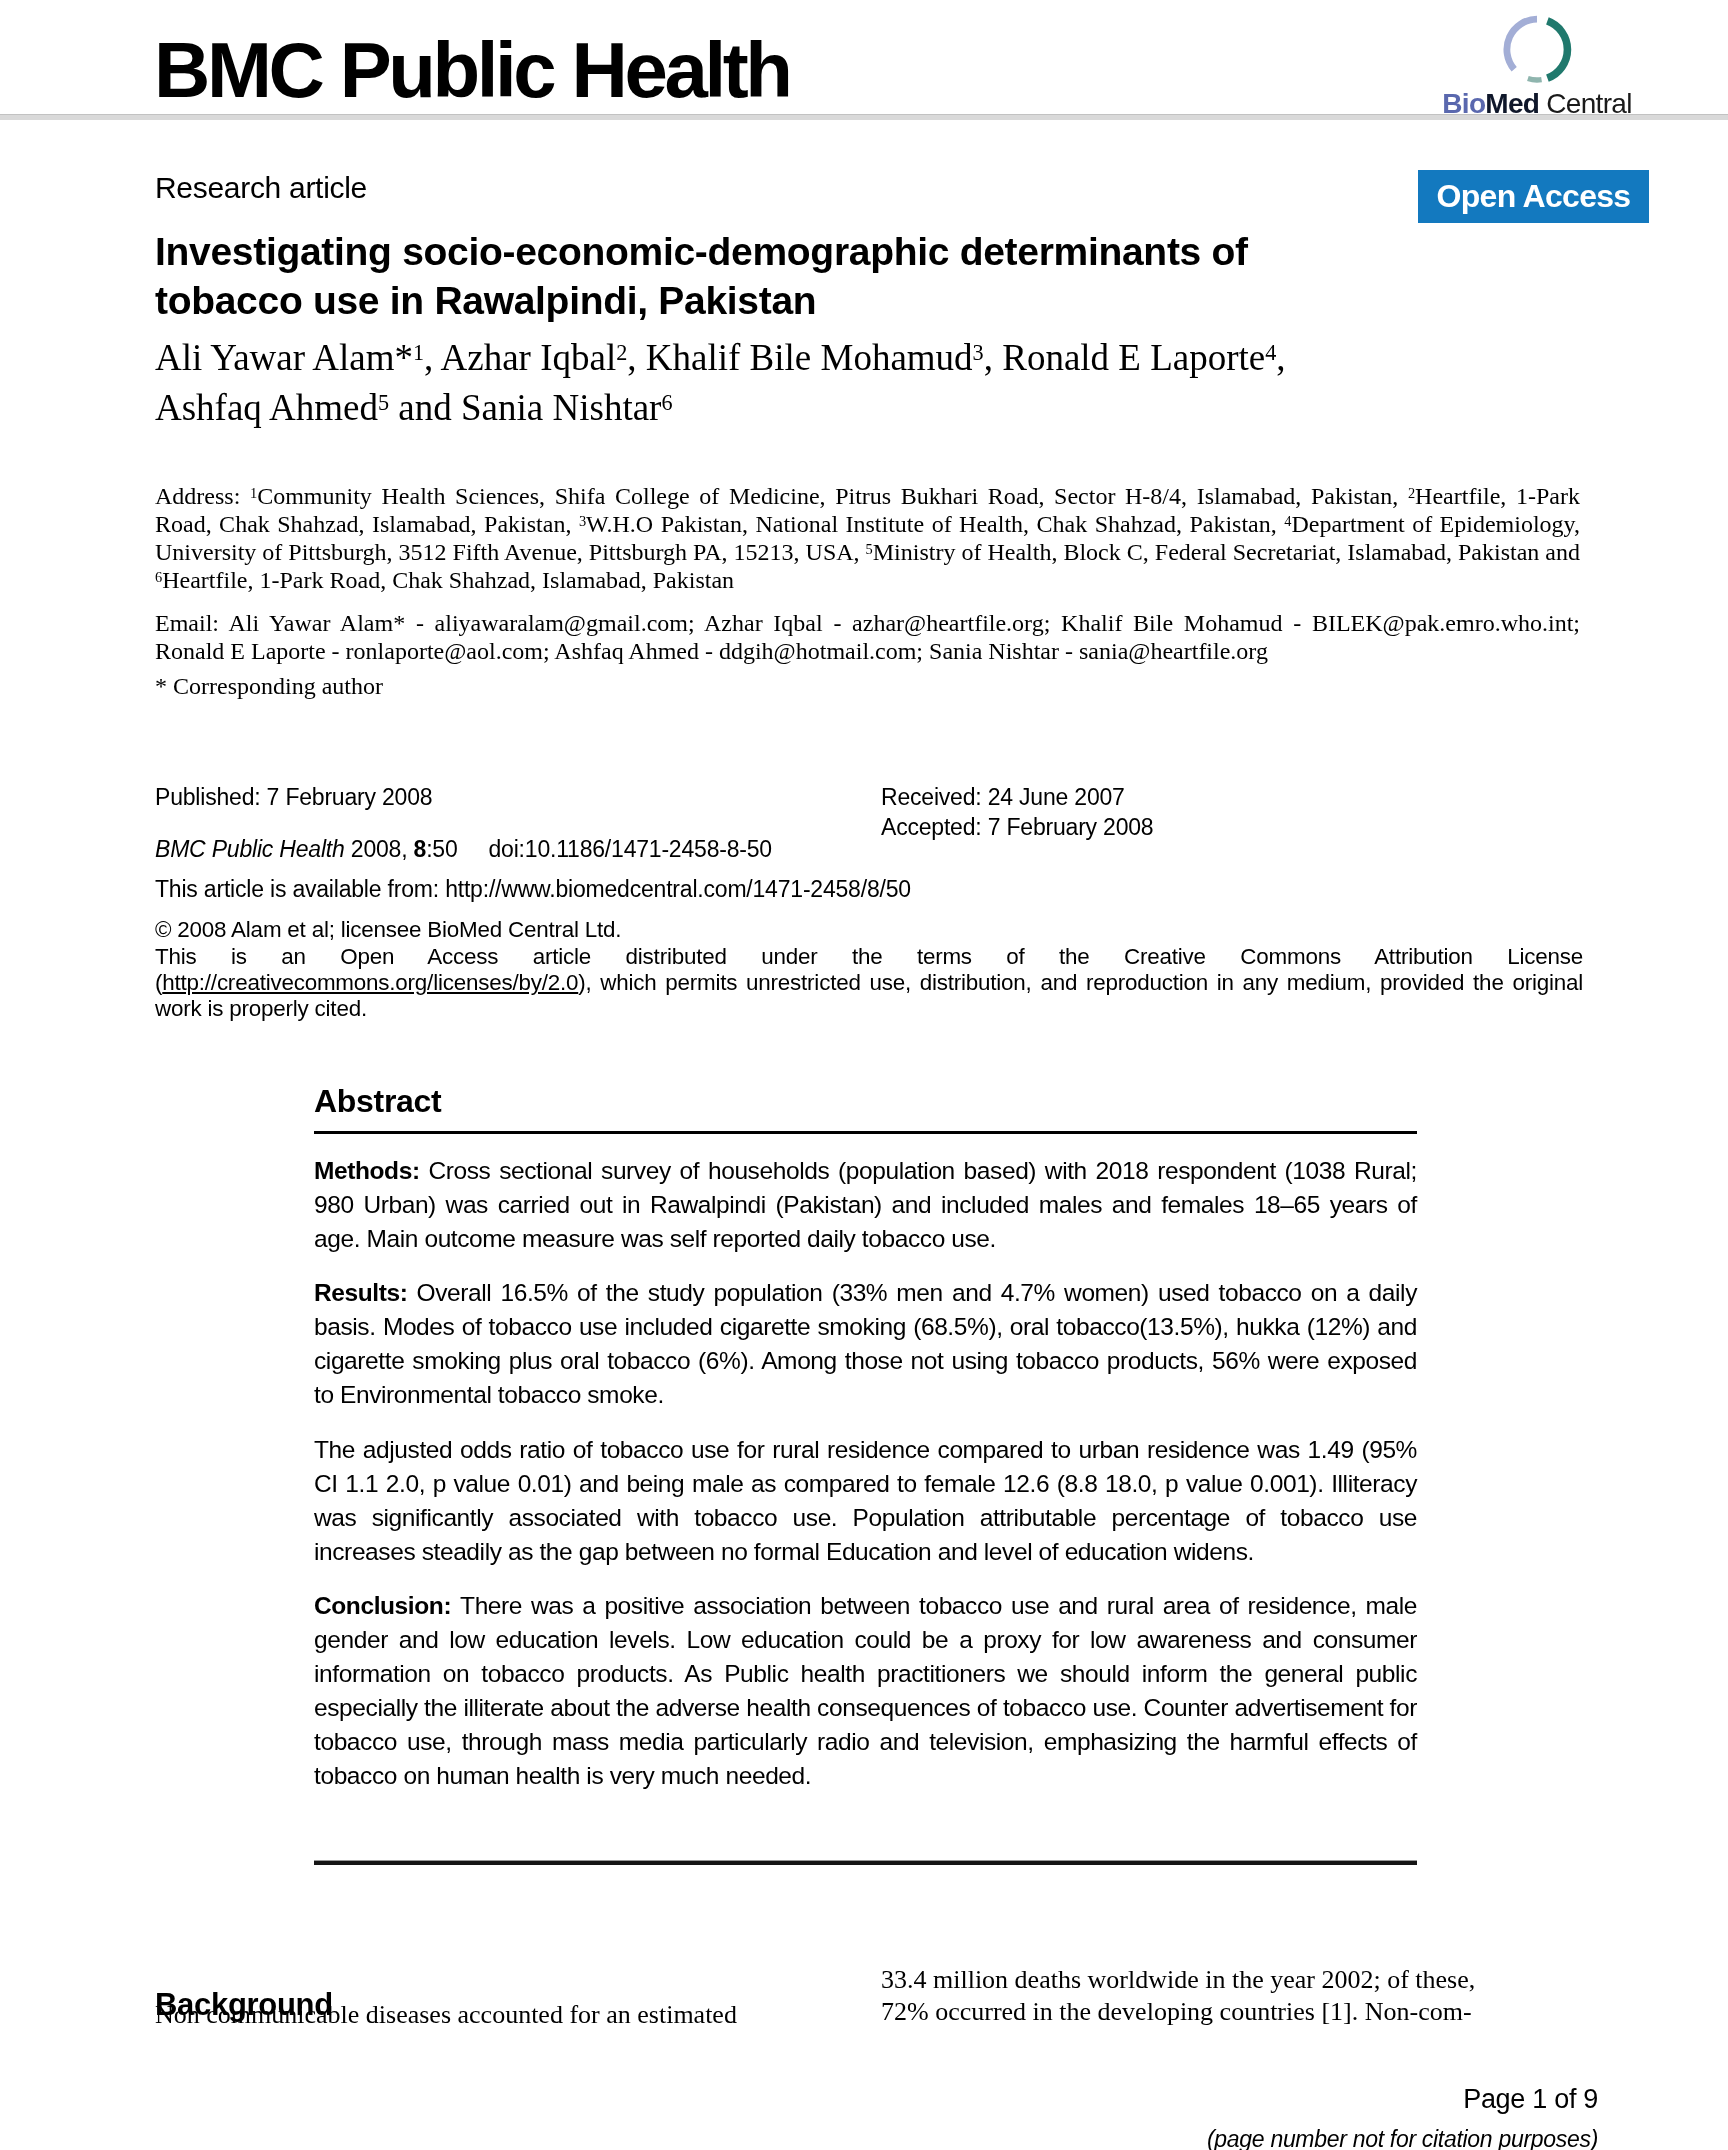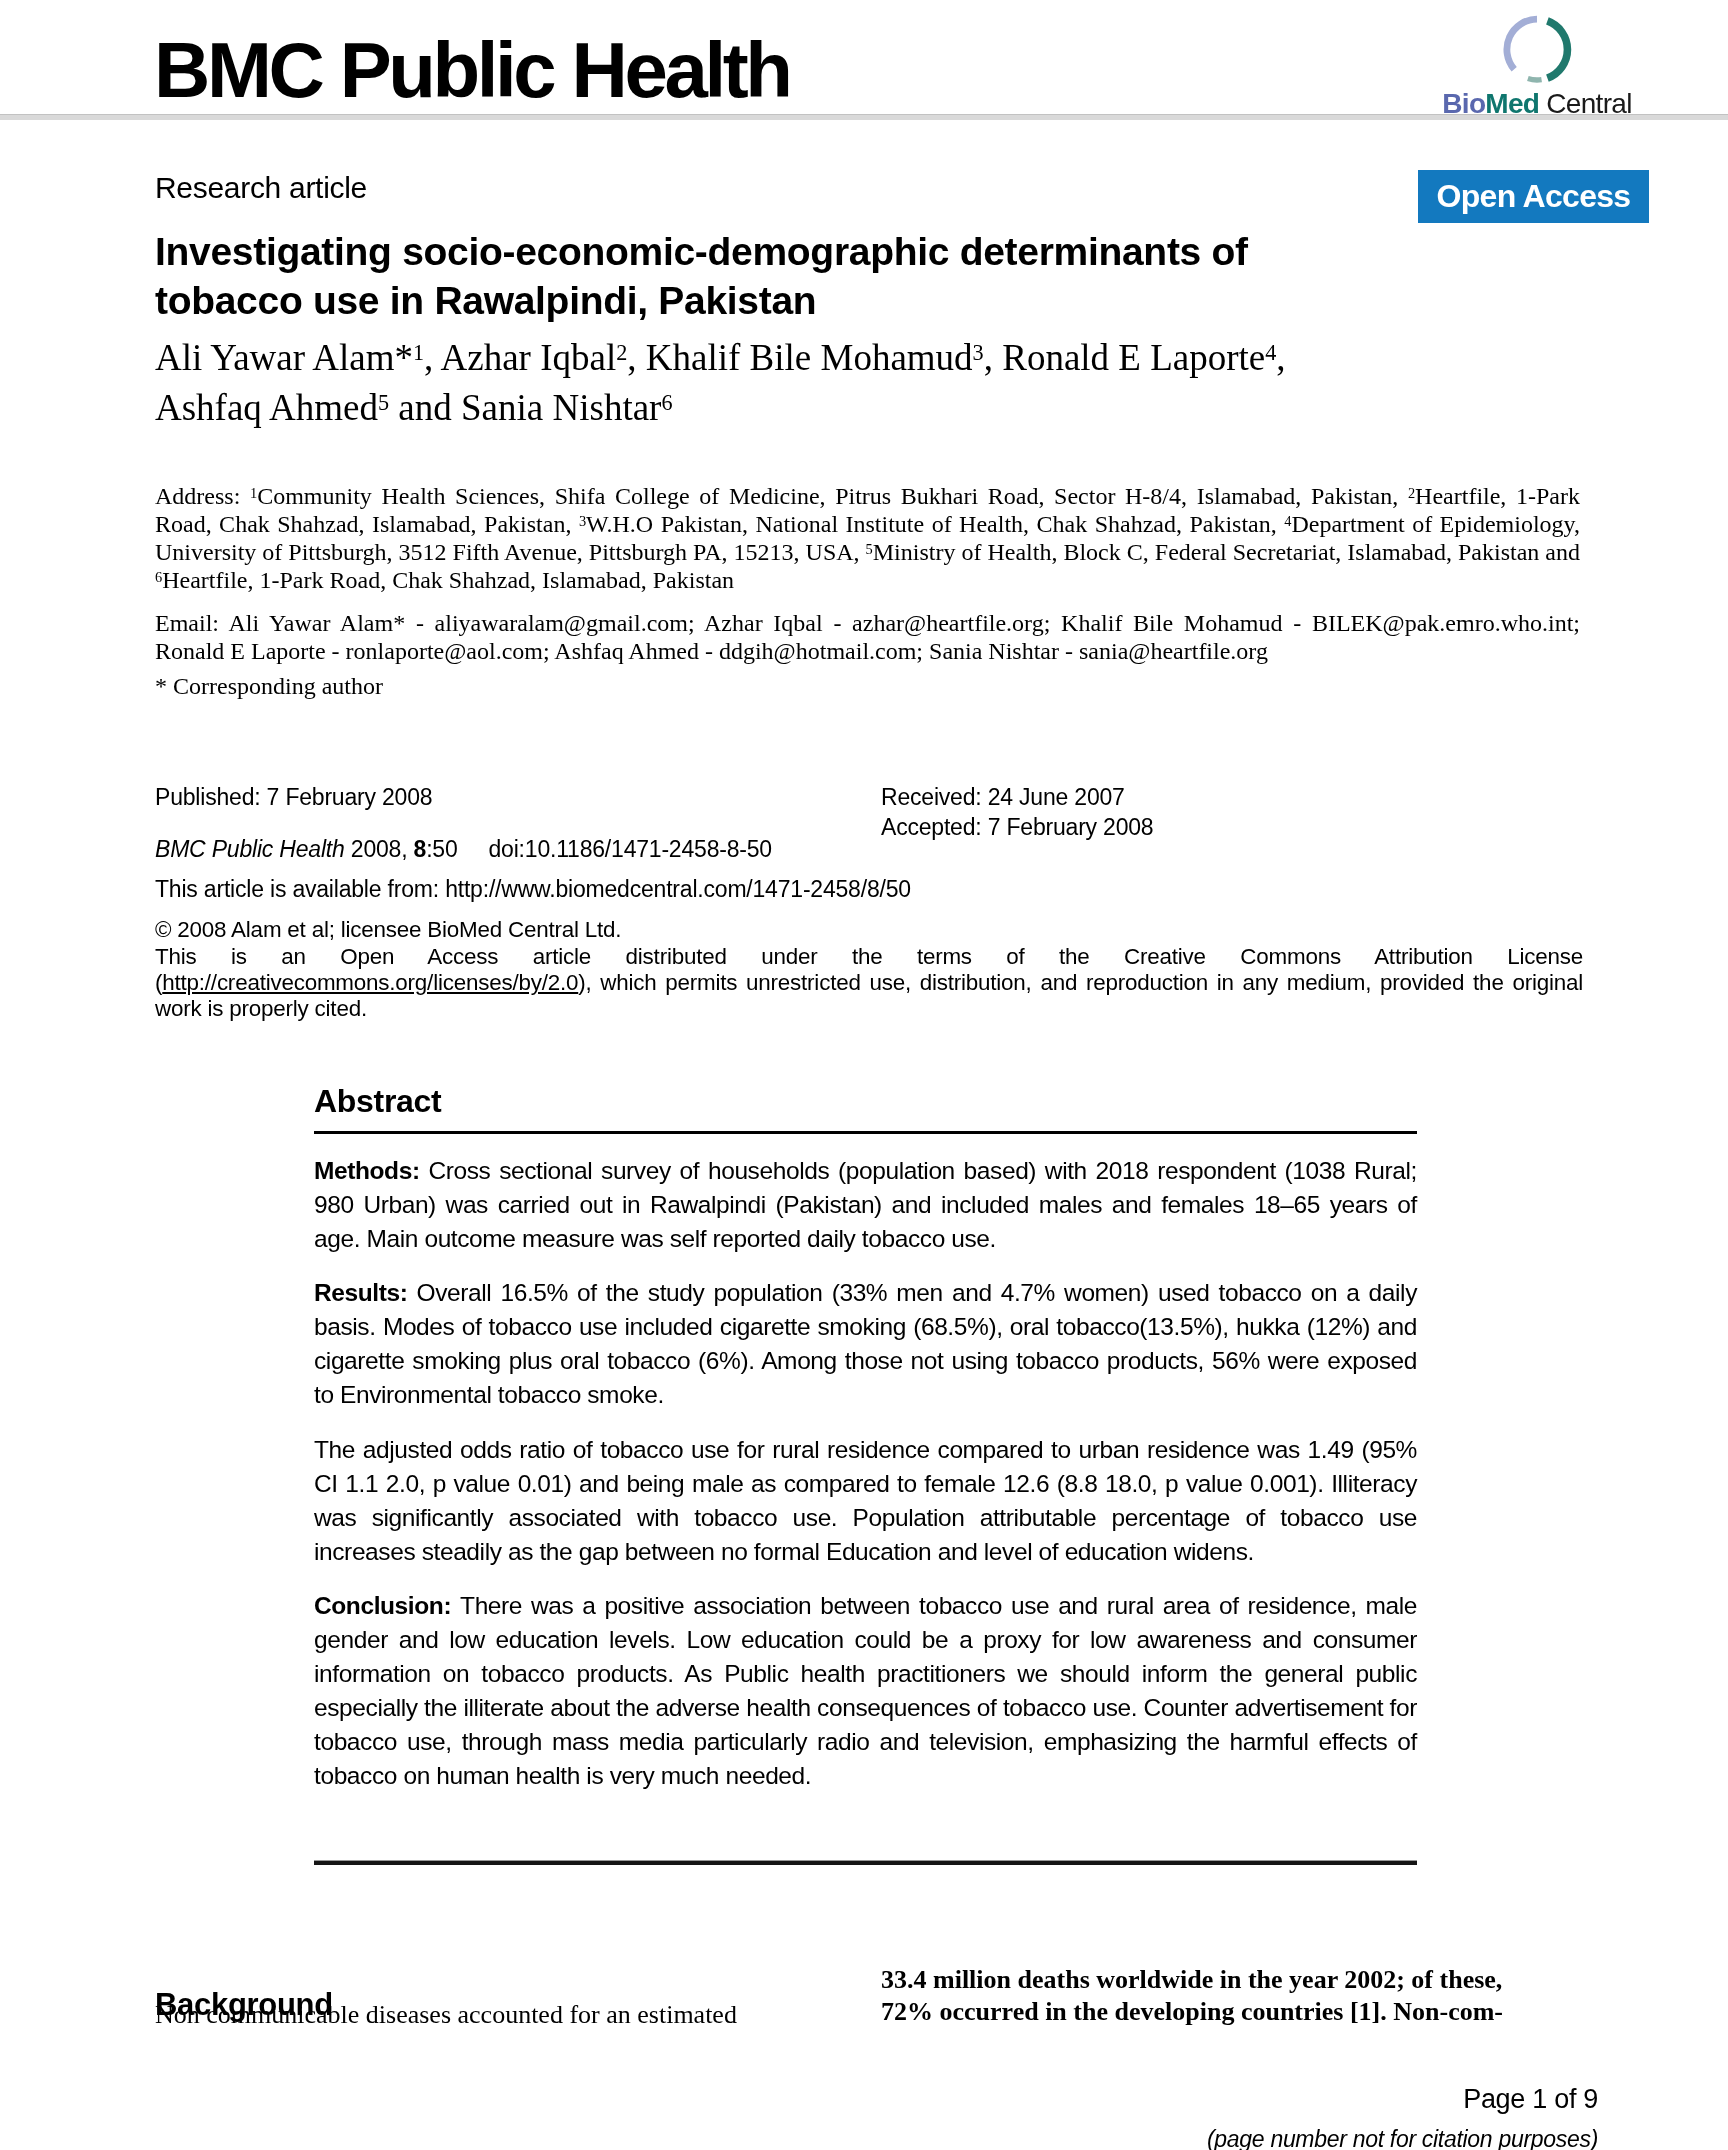--- a/index.html
+++ b/index.html
@@ -6,21 +6,21 @@
   .page { position:relative; width:1729px; height:2151px; background:#fff; color:#000;
           font-family:"Liberation Sans", sans-serif; overflow:hidden; }
 
   
   .masthead { position:absolute; left:154px; top:31px; font-size:78px; font-weight:bold;
               letter-spacing:-3.4px; line-height:1; font-family:"Liberation Sans", sans-serif; }
   .logo { position:absolute; left:1425px; top:9.5px; width:224px; text-align:center; }
   .logo svg { display:block; margin:0 auto; }
   .logo-text { font-size:28px; letter-spacing:-0.7px; margin-top:2.7px; white-space:nowrap; }
   .logo-bio { color:#5a68ae; font-weight:bold; }
-  .logo-med { color:#0f766e; font-weight:bold; }
+  .logo-med { color:#0f172a; font-weight:bold; }
   .logo-central { color:#1a1a1a; }
   .header-rule { position:absolute; left:0; top:114px; width:1729px; height:5.4px;
                  background:#d9d9d9; border-top:1.4px solid #c2c2c2; box-sizing:content-box; }
 
   
   .article-type { position:absolute; left:155px; top:171px; font-size:30px; letter-spacing:-0.3px; }
   .badge { position:absolute; left:1418px; top:170px; width:231px; height:53px; background:#1379bf;
            color:#fff; font-weight:bold; font-size:32px; text-align:center; line-height:52px;
            letter-spacing:-0.7px; }
   .title { position:absolute; left:155px; top:227px; width:1469px; font-size:39px; font-weight:bold;
@@ -61,21 +61,21 @@
   .abstract-endrule { position:absolute; left:314px; top:1860px; width:1103px; height:4.1px;
                       background:#151515; border-top:1.4px solid #999; box-sizing:content-box; }
 
   
   .bg-heading { position:absolute; left:155px; top:1963px; font-size:31px; font-weight:bold;
                 letter-spacing:-0.3px;margin-top:24px; }
   .bg-left  { position:absolute; left:155px; top:2000px; width:694px; font-family:"Liberation Serif", serif;
               font-size:26px; white-space:nowrap; }
   .bg-right { position:absolute; left:881px; top:1964px; width:707px; font-family:"Liberation Serif", serif;
               font-size:26px; line-height:32px; }
-  .bg-right div { white-space:nowrap;font-weight:bold; }
+  .bg-right div { white-space:nowrap; }
 
   
   .footer-page { position:absolute; right:131px; top:2084px; font-size:27px; letter-spacing:-0.3px; }
   .footer-note { position:absolute; right:131px; top:2126px; font-size:23px; font-style:italic;
                  letter-spacing:-0.3px; }
 </style>
 </head>
 <body>
 
 <div class="page">

